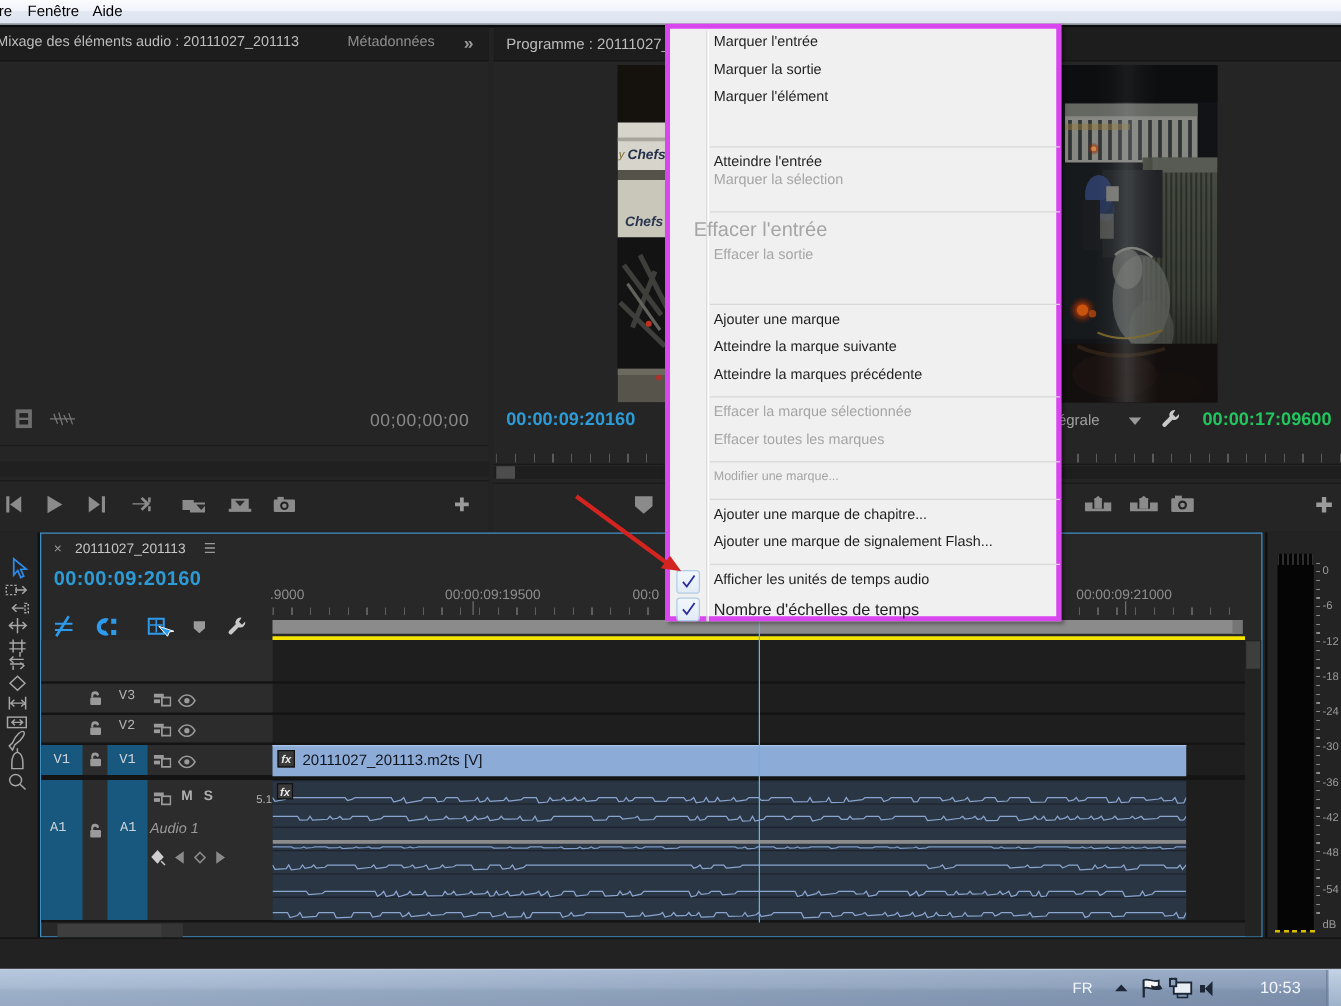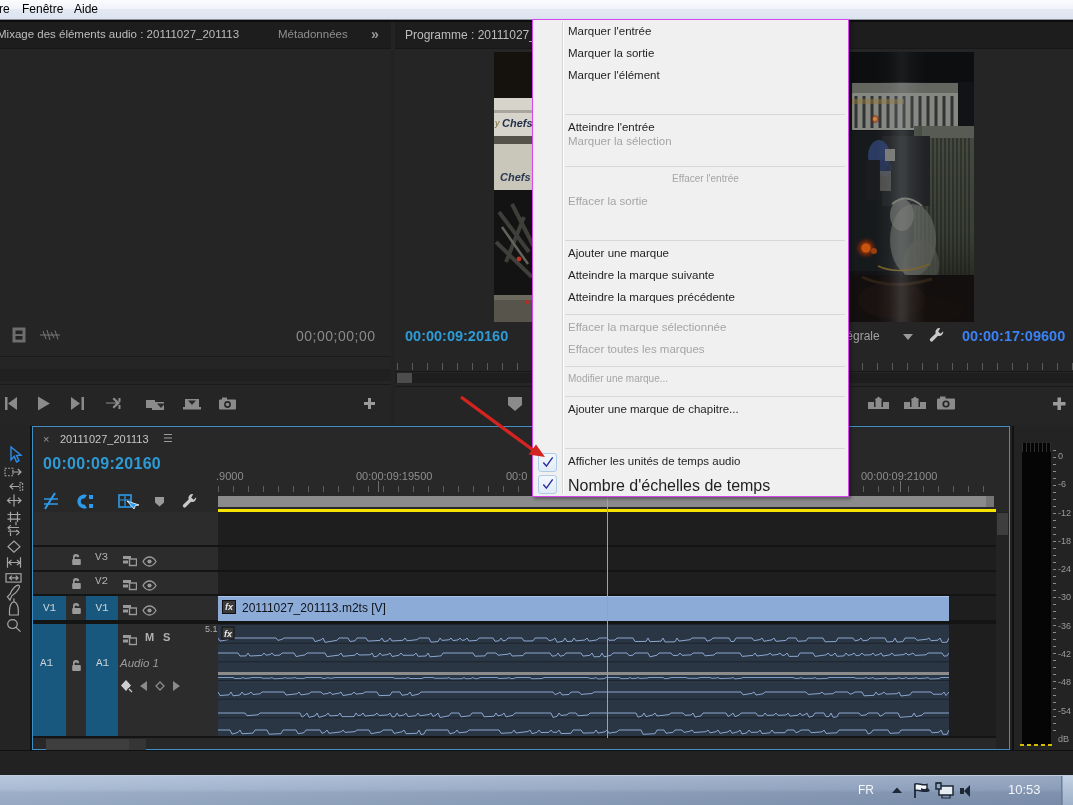--- a/index.html
+++ b/index.html
@@ -76,21 +76,21 @@
  <div class="abs" style="left:10px;top:6px;font-size:12px;color:#bdbdbd;white-space:nowrap;">Programme : 20111027_201113</div>
 
  <div class="abs" style="left:10px;top:306px;font-size:14.5px;font-weight:bold;color:#2d9bd6;">00:00:09:20160</div>
  <div class="abs" style="left:448px;top:307px;font-size:12px;color:#a0a0a0;">tégrale</div>
  <div class="abs" style="left:508px;top:312px;width:0;height:0;border-left:5px solid transparent;border-right:5px solid transparent;border-top:6px solid #9a9a9a;"></div>
  <div class="abs" style="left:532px;top:303px;">
   <svg width="20" height="20" viewBox="0 0 20 20">
           <path d="M13.2 3.2a4 4 0 0 0-4.6 5.2L3.4 13.6a1.7 1.7 0 1 0 2.4 2.4l5.2-5.2a4 4 0 0 0 5.2-4.6L13.6 8.8l-2.4-2.4z" fill="#c9c9c9"></path>
         </svg>
  </div>
- <div class="abs" style="left:567px;top:306px;font-size:14.5px;font-weight:bold;color:#3b82f6;">00:00:17:09600</div>
+ <div class="abs" style="left:567px;top:306px;font-size:14.5px;font-weight:bold;color:#22c55e;">00:00:17:09600</div>
 
  <div class="abs" style="left:2px;top:341px;width:676px;height:7px;background:repeating-linear-gradient(90deg,#5a5a5a 0 1px,transparent 1px 15px);"></div>
  <div class="abs" style="left:0;top:349px;width:678px;height:1px;background:#191919;"></div>
  <div class="abs" style="left:0;top:351px;width:678px;height:10px;background:#1e1e1e;"></div>
  <div class="abs" style="left:2px;top:351px;width:15px;height:10px;background:#4d4d4d;"></div>
  <div class="abs" style="left:0;top:364px;width:678px;height:1px;background:#1a1a1a;"></div>
 </div>
 
 <div class="abs" style="left:395px;top:393px;width:678px;height:22px;">
 <svg width="678" height="22" viewBox="0 0 678 22">
@@ -349,21 +349,21 @@
 <div class="abs" style="left:63px;top:230px;color:#ccd4da;font-size:11px;font-family:'Liberation Mono',monospace;">A1</div>
 <div class="abs" style="left:90px;top:205px;"><svg width="14" height="12" viewBox="0 0 14 12">
           <g fill="#9a9a9a">
             <rect x="0" y="1" width="8" height="3"></rect>
             <rect x="0" y="5.5" width="5" height="3"></rect>
             <rect x="6.5" y="4" width="7" height="6.5" fill="none" stroke="#9a9a9a" stroke-width="1.4"></rect>
           </g>
         </svg></div>
 <div class="abs" style="left:112px;top:204px;font-size:11px;font-weight:bold;color:#b0b0b0;">M</div>
 <div class="abs" style="left:130px;top:204px;font-size:11px;font-weight:bold;color:#b0b0b0;">S</div>
-<div class="abs" style="left:172px;top:197px;font-size:9px;color:#b0b0b0;text-align:right;">5.1</div>
+<div class="abs" style="left:172px;top:207px;font-size:9px;color:#b0b0b0;text-align:right;">5.1</div>
 <div class="abs" style="left:87px;top:230px;font-size:11.5px;color:#9a9a9a;font-style:italic;">Audio 1</div>
 <div class="abs" style="left:86px;top:252px;"><svg width="75" height="14" viewBox="0 0 75 14">
           <path d="M7 1l5 5.5L7 12 2 6.5z" fill="#cfcfcf"></path>
           <path d="M9 9l4 4h-5z" fill="#2c2c2c"></path>
           <path d="M10 10l3 3" stroke="#cfcfcf" stroke-width="1.2"></path>
           <polygon points="28,2 28,12 21,7" fill="#8a8a8a"></polygon>
           <path d="M41 3l4 4-4 4-4-4z" fill="none" stroke="#8a8a8a" stroke-width="1.3"></path>
           <polygon points="54,2 54,12 61,7" fill="#8a8a8a"></polygon>
         </svg></div>
 
@@ -436,50 +436,51 @@
   <g fill="#1d2736">
    <rect x="74" y="6" width="4" height="6"></rect>
    <polygon points="78,9 84,3 84,15"></polygon>
   </g>
  </svg>
  <div class="abs" style="left:1008px;top:6px;font-size:13px;color:#f2f5fa;">10:53</div>
  <div class="abs" style="left:1061px;top:0;width:1px;height:30px;background:#6c7f96;"></div>
  <div class="abs" style="left:1063px;top:0;width:10px;height:30px;background:linear-gradient(#c3d2e4,#9cb0c8);"></div>
 </div>
 
-<div class="abs" style="left:532px;top:19px;width:317px;height:478px;background:#f0f0f0;border:1px solid #d946ef;box-sizing:border-box;box-shadow:2px 2px 3px rgba(0,0,0,.35);">
+<div class="abs" style="left:532px;top:19px;width:317px;height:478px;background:#f0f0f0;border:4px solid #d946ef;box-sizing:border-box;box-shadow:2px 2px 3px rgba(0,0,0,.35);">
 <div class="abs" style="left:29px;top:2px;width:1px;height:472px;background:#d4d5d8;"></div>
 <div class="abs" style="left:30px;top:2px;width:1px;height:472px;background:#fff;"></div>
 <div class="abs" style="left:35px;top:5px;width:275px;height:16px;font-size:11.5px;color:#1f1f1f;white-space:nowrap;">Marquer l'entrée</div>
 <div class="abs" style="left:35px;top:27px;width:275px;height:16px;font-size:11.5px;color:#1f1f1f;white-space:nowrap;">Marquer la sortie</div>
 <div class="abs" style="left:35px;top:49px;width:275px;height:16px;font-size:11.5px;color:#1f1f1f;white-space:nowrap;">Marquer l'élément</div>
 <div class="abs" style="left:35px;top:71px;width:275px;height:16px;font-size:11.5px;color:#a5a5a5;white-space:nowrap;margin-top:44px;">Marquer la sélection</div>
 <div class="abs" style="left:32px;top:93.5px;width:280px;height:1px;background:#d7d8da;"></div>
 <div class="abs" style="left:35px;top:101px;width:275px;height:16px;font-size:11.5px;color:#1f1f1f;white-space:nowrap;">Atteindre l'entrée</div>
 <div class="abs" style="left:32px;top:145.5px;width:280px;height:1px;background:#d7d8da;"></div>
-<div class="abs" style="left:35px;top:153px;width:275px;height:16px;font-size:10px;color:#a5a5a5;white-space:nowrap;text-align:center;">Effacer l'entrée</div>
+<div class="abs" style="left:19px;top:153px;width:275px;height:16px;font-size:16px;color:#a5a5a5;white-space:nowrap;">Effacer l'entrée</div>
 <div class="abs" style="left:35px;top:175px;width:275px;height:16px;font-size:11.5px;color:#a5a5a5;white-space:nowrap;">Effacer la sortie</div>
 <div class="abs" style="left:32px;top:219.5px;width:280px;height:1px;background:#d7d8da;"></div>
 <div class="abs" style="left:35px;top:227px;width:275px;height:16px;font-size:11.5px;color:#1f1f1f;white-space:nowrap;">Ajouter une marque</div>
 <div class="abs" style="left:35px;top:249px;width:275px;height:16px;font-size:11.5px;color:#1f1f1f;white-space:nowrap;">Atteindre la marque suivante</div>
 <div class="abs" style="left:35px;top:271px;width:275px;height:16px;font-size:11.5px;color:#1f1f1f;white-space:nowrap;">Atteindre la marques précédente</div>
 <div class="abs" style="left:32px;top:293.5px;width:280px;height:1px;background:#d7d8da;"></div>
 <div class="abs" style="left:35px;top:301px;width:275px;height:16px;font-size:11.5px;color:#a5a5a5;white-space:nowrap;">Effacer la marque sélectionnée</div>
 <div class="abs" style="left:35px;top:323px;width:275px;height:16px;font-size:11.5px;color:#a5a5a5;white-space:nowrap;">Effacer toutes les marques</div>
 <div class="abs" style="left:32px;top:345.5px;width:280px;height:1px;background:#d7d8da;"></div>
 <div class="abs" style="left:35px;top:353px;width:275px;height:16px;font-size:10px;color:#a5a5a5;white-space:nowrap;">Modifier une marque...</div>
 <div class="abs" style="left:32px;top:375.5px;width:280px;height:1px;background:#d7d8da;"></div>
 <div class="abs" style="left:35px;top:383px;width:275px;height:16px;font-size:11.5px;color:#1f1f1f;white-space:nowrap;">Ajouter une marque de chapitre...</div>
+<div class="abs" style="left:35px;top:405px;width:275px;height:16px;font-size:11.5px;color:#1f1f1f;white-space:nowrap;">Ajouter une marque de signalement Flash...</div>
 <div class="abs" style="left:32px;top:427.5px;width:280px;height:1px;background:#d7d8da;"></div>
 <div class="abs" style="left:35px;top:435px;width:275px;height:16px;font-size:11.5px;color:#1f1f1f;white-space:nowrap;">Afficher les unités de temps audio</div>
 <div class="abs" style="left:5px;top:433px;width:19px;height:19px;border:1px solid #aecbe8;background:linear-gradient(#f2f7fc,#e2ecf6);border-radius:3px;box-sizing:border-box;"></div>
 <svg class="abs" style="left:8px;top:435px;" width="14" height="14" viewBox="0 0 15 15">
         <path d="M2.5 8l3.3 4L12.5 2.5" stroke="#2b2b9e" stroke-width="1.5" fill="none"></path>
       </svg>
-<div class="abs" style="left:35px;top:457px;width:275px;height:16px;font-size:16px;color:#1f1f1f;white-space:nowrap;">Nombre d'échelles de temps</div>
+<div class="abs" style="left:35px;top:457px;width:275px;height:16px;font-size:13px;color:#1f1f1f;white-space:nowrap;">Nombre d'échelles de temps</div>
 <div class="abs" style="left:5px;top:455px;width:19px;height:19px;border:1px solid #aecbe8;background:linear-gradient(#f2f7fc,#e2ecf6);border-radius:3px;box-sizing:border-box;"></div>
 <svg class="abs" style="left:8px;top:457px;" width="14" height="14" viewBox="0 0 15 15">
         <path d="M2.5 8l3.3 4L12.5 2.5" stroke="#2b2b9e" stroke-width="1.5" fill="none"></path>
       </svg>
 </div>
 
 <svg class="abs" style="left:450px;top:390px;" width="110" height="75" viewBox="0 0 110 75">
  <path d="M11 7 L83 60" stroke="#d42420" stroke-width="3.4" fill="none"></path>
  <polygon points="95,67 78.5,64.5 86,54.5" fill="#d42420"></polygon>
 </svg>

